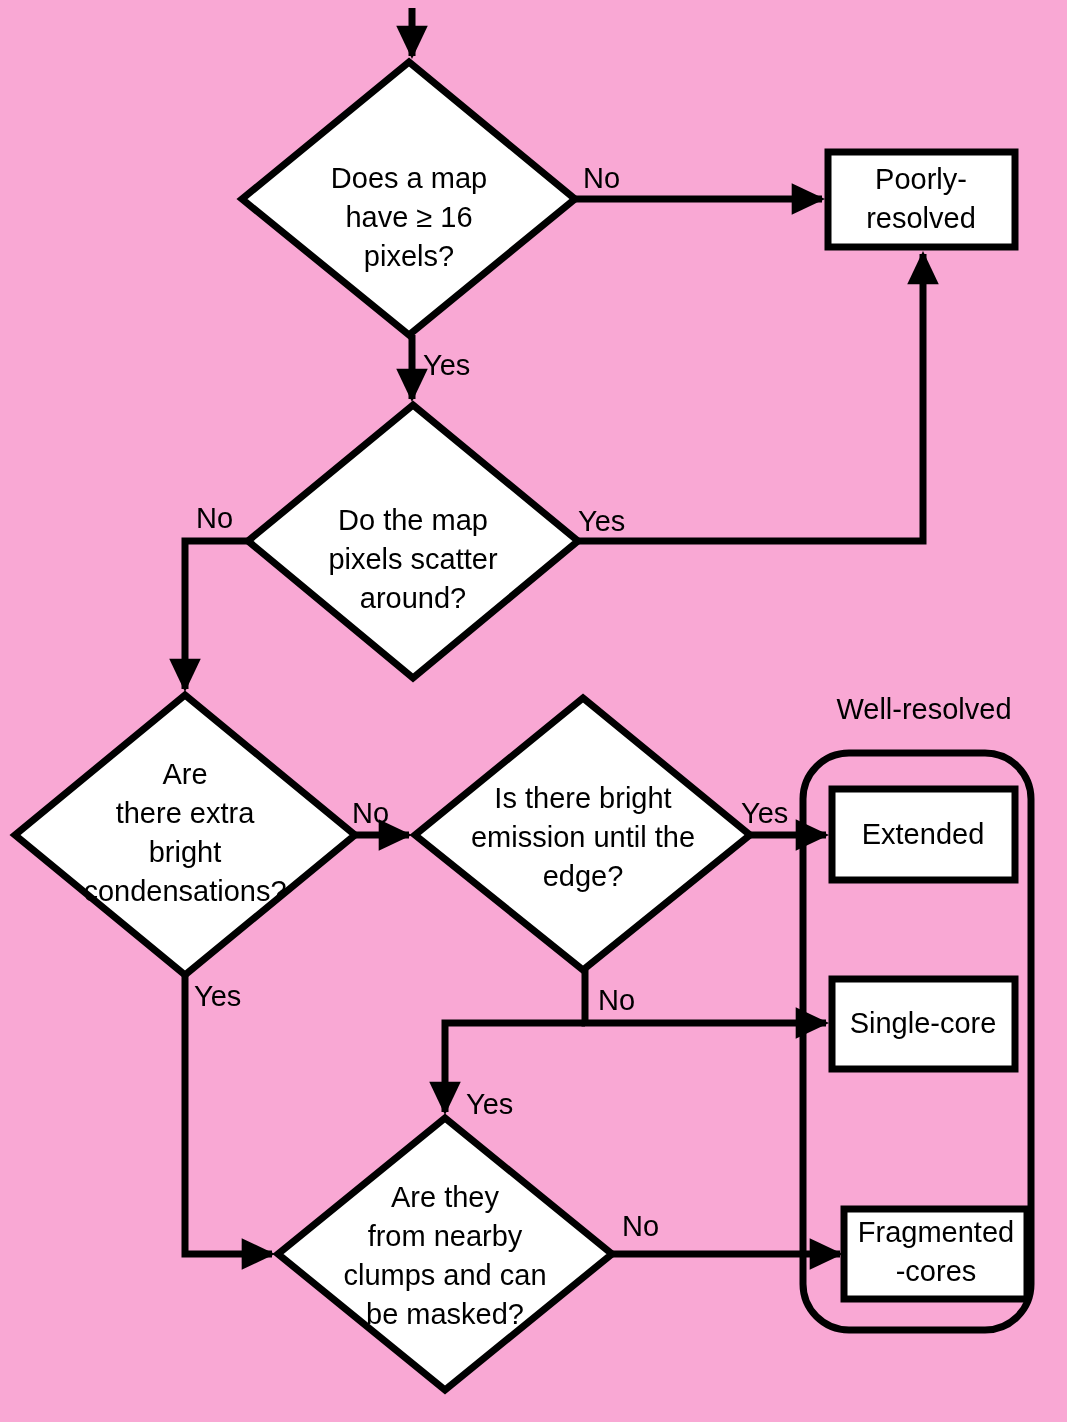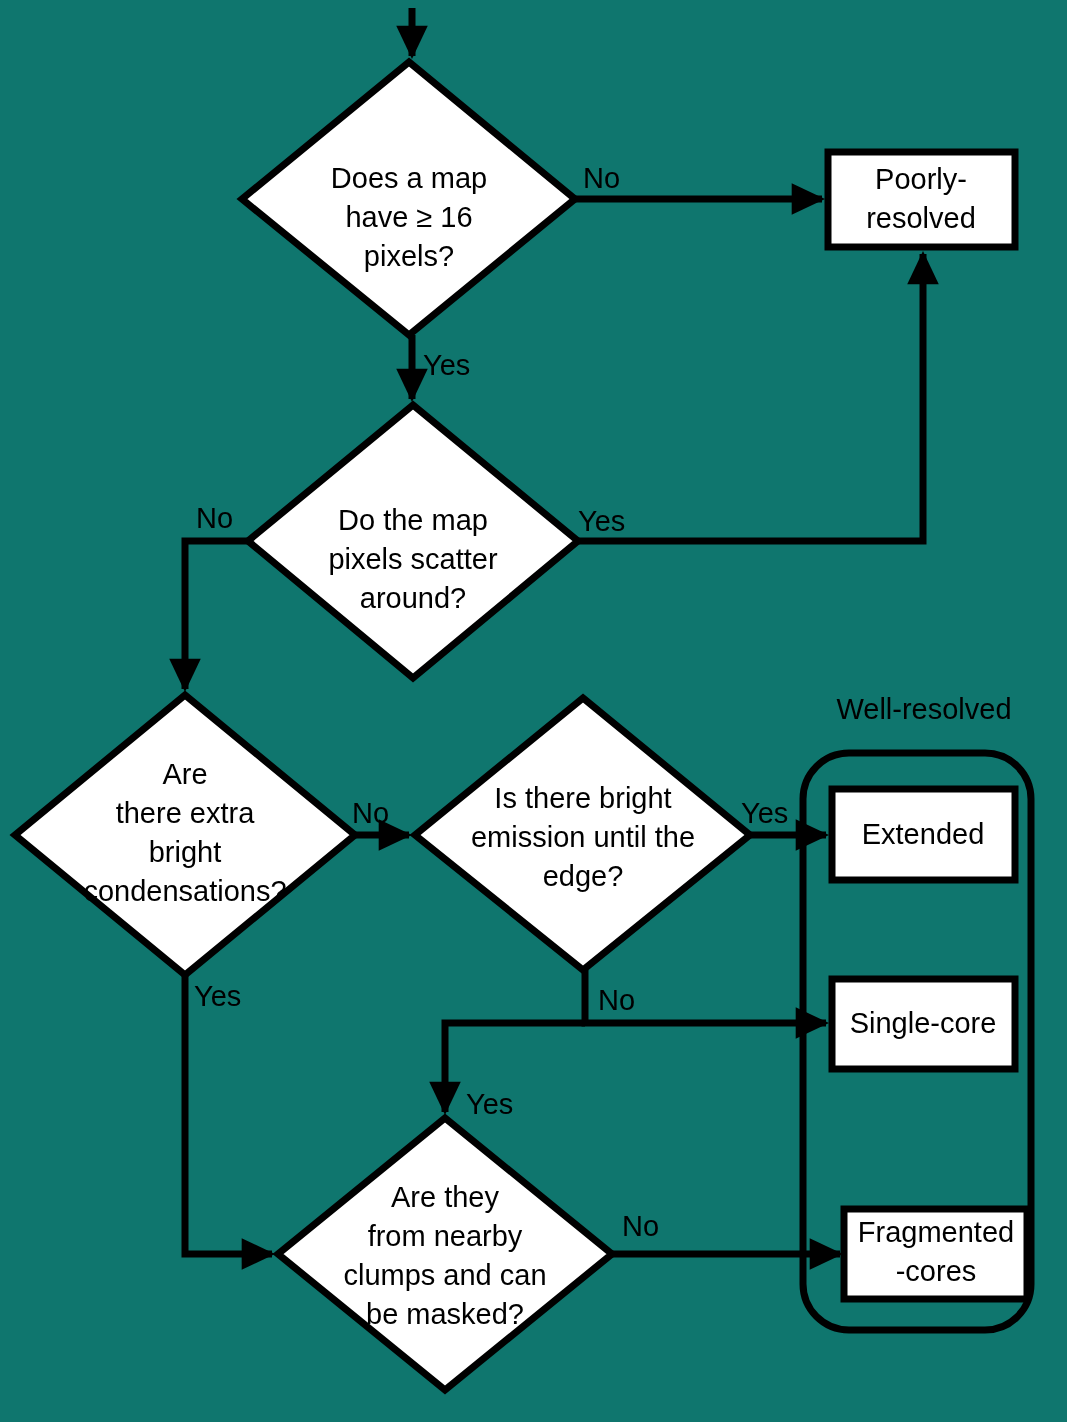--- a/index.html
+++ b/index.html
@@ -4,21 +4,21 @@
 <style>
   html, body {
     margin: 0;
     padding: 0;
     background: #ffffff;
   }
   #canvas {
     position: relative;
     width: 1067px;
     height: 1422px;
-    background: #0f766e;
+    background: #f9a8d4;
     overflow: hidden;
     font-family: "Liberation Sans", sans-serif;
   }
   #flow-svg {
     position: absolute;
     top: 0;
     left: 0;
     width: 1067px;
     height: 1422px;
   }

